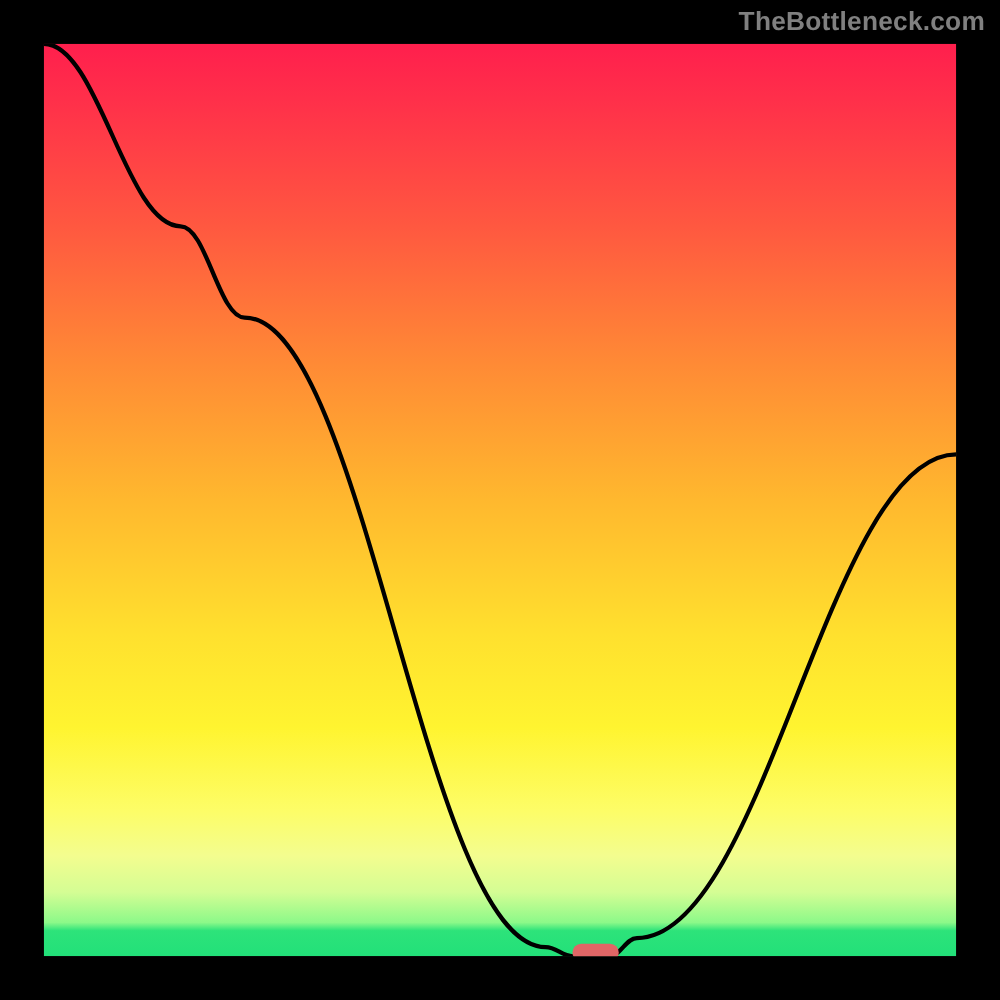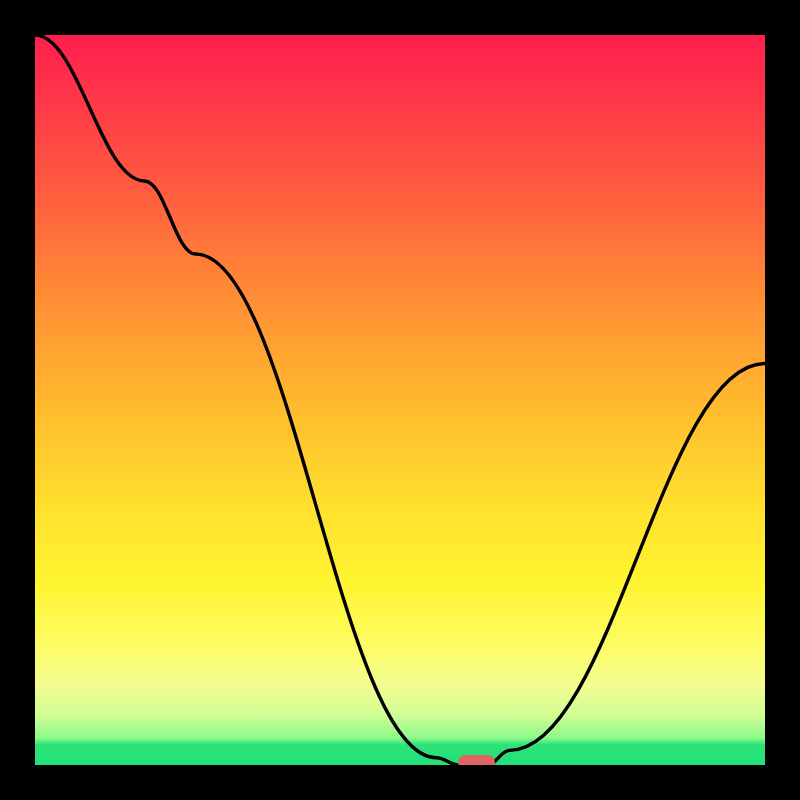--- a/index.html
+++ b/index.html
@@ -80,13 +80,14 @@
   <div class="plot">
     <div class="gradient"></div>
 
     <svg class="curve" viewBox="0 0 730 730" preserveAspectRatio="none">
       <path id="curve-path" fill="none" stroke="#000000" stroke-width="3.4" stroke-linecap="round" stroke-linejoin="round" d="M 0 0 C 43.800000000000004 0, 65.7 145.99999999999997, 109.5 145.99999999999997 C 129.94 145.99999999999997, 140.16 219.00000000000003, 160.6 219.00000000000003 C 256.96000000000004 219.00000000000003, 305.14 722.7, 401.50000000000006 722.7 C 410.26000000000005 722.7, 414.64 730, 423.4 730 C 435.08 730, 440.92 730, 452.6 730 C 461.36 730, 465.74 715.4, 474.5 715.4 C 576.7 715.4, 627.8 328.49999999999994, 730 328.49999999999994"></path>
     </svg>
 
     <div id="marker" class="marker" style="left: 423.4px; width: 36.5px; top: 720.08px; height: 14px; background: rgb(224, 102, 102);"></div>
   </div>
 
+  <div class="attr">TheBottleneck.com</div>
 </div>
 
 </body></html>

